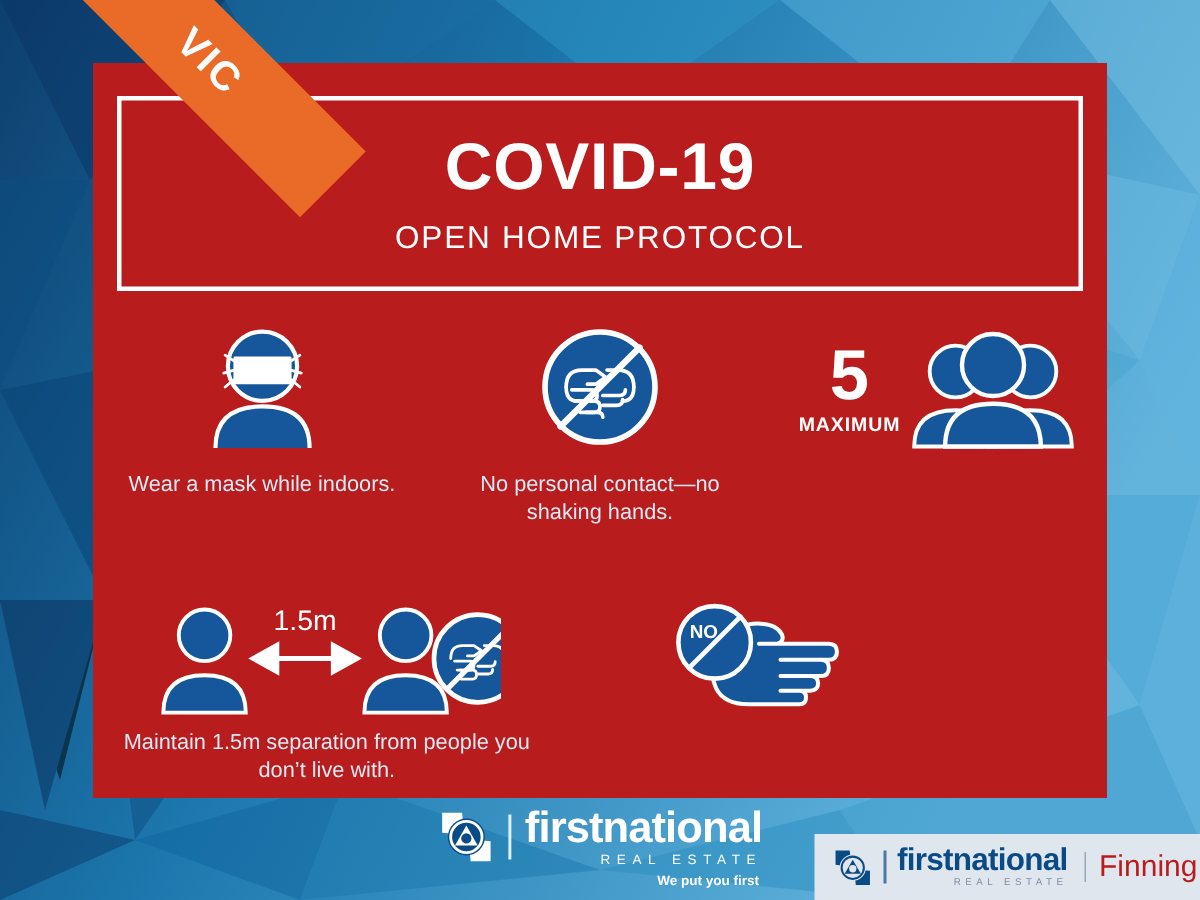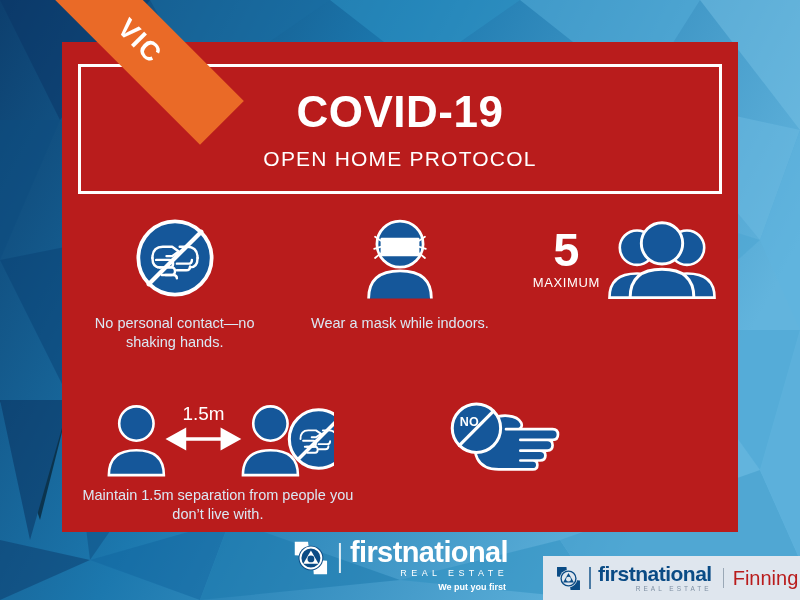--- a/index.html
+++ b/index.html
@@ -154,21 +154,21 @@
   }
   .max-number {
     color: #ffffff;
     font-size: 47px;
     font-weight: bold;
     line-height: 0.96;
   }
   .max-label {
     color: #ffffff;
     font-size: 13px;
-    font-weight: normal;
+    font-weight: bold;
     letter-spacing: 0.6px;
     margin-top: 4px;
   }
 
   
   .pair-cell {
     flex: 1 1 0;
     display: flex;
     flex-direction: column;
     align-items: center;
@@ -342,20 +342,41 @@
 
     <div class="title-box">
       <div class="title-main">COVID-19</div>
       <div class="title-sub">OPEN HOME PROTOCOL</div>
     </div>
 
     <div class="row row-one">
 
       <div class="cell">
         <div class="icon-area">
+          <svg width="96" height="94" viewBox="0 0 104 100">
+            <circle cx="52" cy="35" r="25" fill="#15579a"></circle>
+            <circle cx="52" cy="35" r="25" fill="none" stroke="#ffffff" stroke-width="3"></circle>
+            <path d="M18 94 q0 -30 34 -30 t34 30 z" fill="#15579a"></path>
+            <path d="M18 94 q0 -30 34 -30 t34 30" fill="none" stroke="#ffffff" stroke-width="3"></path>
+            <g stroke="#ffffff" stroke-width="2" fill="none" stroke-linecap="round">
+              <path d="M31 31 l-6 -4"></path>
+              <path d="M31 38 l-7 2"></path>
+              <path d="M31 45 l-6 5"></path>
+              <path d="M73 31 l6 -4"></path>
+              <path d="M73 38 l7 2"></path>
+              <path d="M73 45 l6 5"></path>
+            </g>
+            <rect x="31" y="28" width="42" height="20" fill="#ffffff" rx="1"></rect>
+          </svg>
+        </div>
+        <div class="caption">Wear a mask while indoors.</div>
+      </div>
+
+      <div class="cell">
+        <div class="icon-area">
           <svg width="94" height="94" viewBox="0 0 100 100">
             <circle cx="50" cy="50" r="39" fill="#15579a"></circle>
             <circle cx="50" cy="50" r="39" fill="none" stroke="#ffffff" stroke-width="4"></circle>
             <g fill="none" stroke="#ffffff" stroke-width="2.6" stroke-linejoin="round" stroke-linecap="round">
               <path d="M26 50 q0 -12 11 -12 h10 l7 5 -7 5 h-6"></path>
               <path d="M74 50 q0 -12 -11 -12 h-8"></path>
               <path d="M30 52 h14 q4 0 4 4 t-4 4 h-12"></path>
               <path d="M34 60 h12 q4 0 4 4 t-4 4 h-10"></path>
               <path d="M40 68 h8 q4 0 4 3.5"></path>
               <path d="M52 56 h12 q4 0 4 -4"></path>
@@ -363,41 +384,20 @@
               <path d="M26 50 q0 10 8 10"></path>
               <path d="M74 50 q0 10 -8 10"></path>
             </g>
             <line x1="22" y1="78" x2="78" y2="22" stroke="#ffffff" stroke-width="4.5" stroke-linecap="round"></line>
           </svg>
         </div>
         <div class="caption">No personal contact—no shaking hands.</div>
       </div>
 
       <div class="cell">
-        <div class="icon-area">
-          <svg width="96" height="94" viewBox="0 0 104 100">
-            <circle cx="52" cy="35" r="25" fill="#15579a"></circle>
-            <circle cx="52" cy="35" r="25" fill="none" stroke="#ffffff" stroke-width="3"></circle>
-            <path d="M18 94 q0 -30 34 -30 t34 30 z" fill="#15579a"></path>
-            <path d="M18 94 q0 -30 34 -30 t34 30" fill="none" stroke="#ffffff" stroke-width="3"></path>
-            <g stroke="#ffffff" stroke-width="2" fill="none" stroke-linecap="round">
-              <path d="M31 31 l-6 -4"></path>
-              <path d="M31 38 l-7 2"></path>
-              <path d="M31 45 l-6 5"></path>
-              <path d="M73 31 l6 -4"></path>
-              <path d="M73 38 l7 2"></path>
-              <path d="M73 45 l6 5"></path>
-            </g>
-            <rect x="31" y="28" width="42" height="20" fill="#ffffff" rx="1"></rect>
-          </svg>
-        </div>
-        <div class="caption">Wear a mask while indoors.</div>
-      </div>
-
-      <div class="cell">
         <div class="max-group">
           <div class="max-number-wrap">
             <div class="max-number">5</div>
             <div class="max-label">MAXIMUM</div>
           </div>
           <svg width="112" height="88" viewBox="0 0 130 100">
 
             <circle cx="36" cy="38" r="20" fill="#15579a" stroke="#ffffff" stroke-width="3"></circle>
             <path d="M4 96 q0 -28 32 -28 t32 28 z" fill="#15579a" stroke="#ffffff" stroke-width="3"></path>
 

